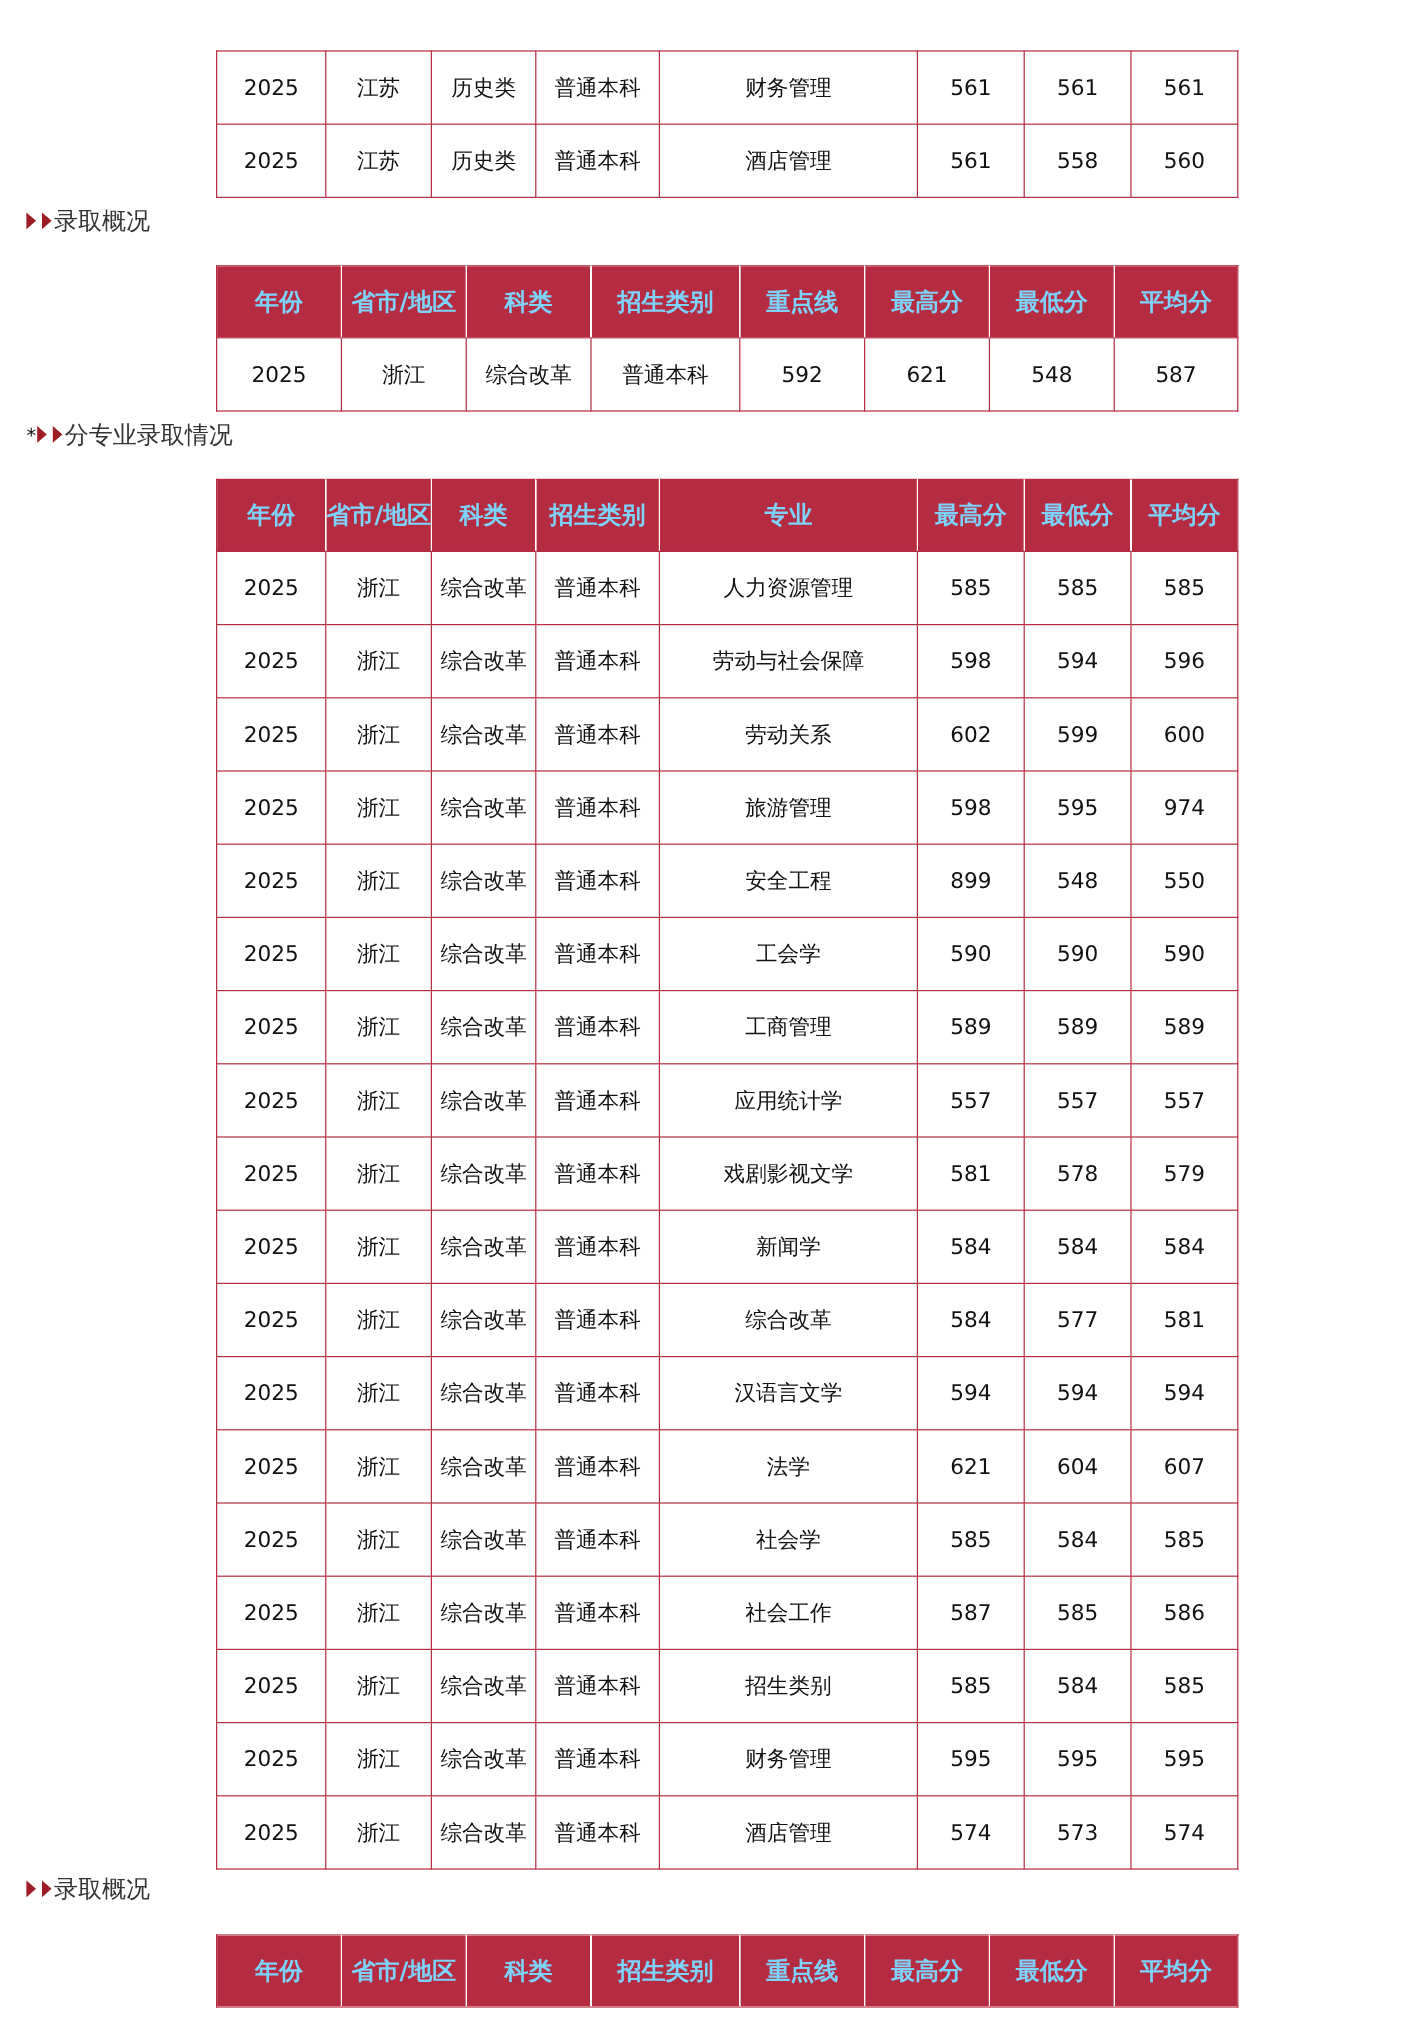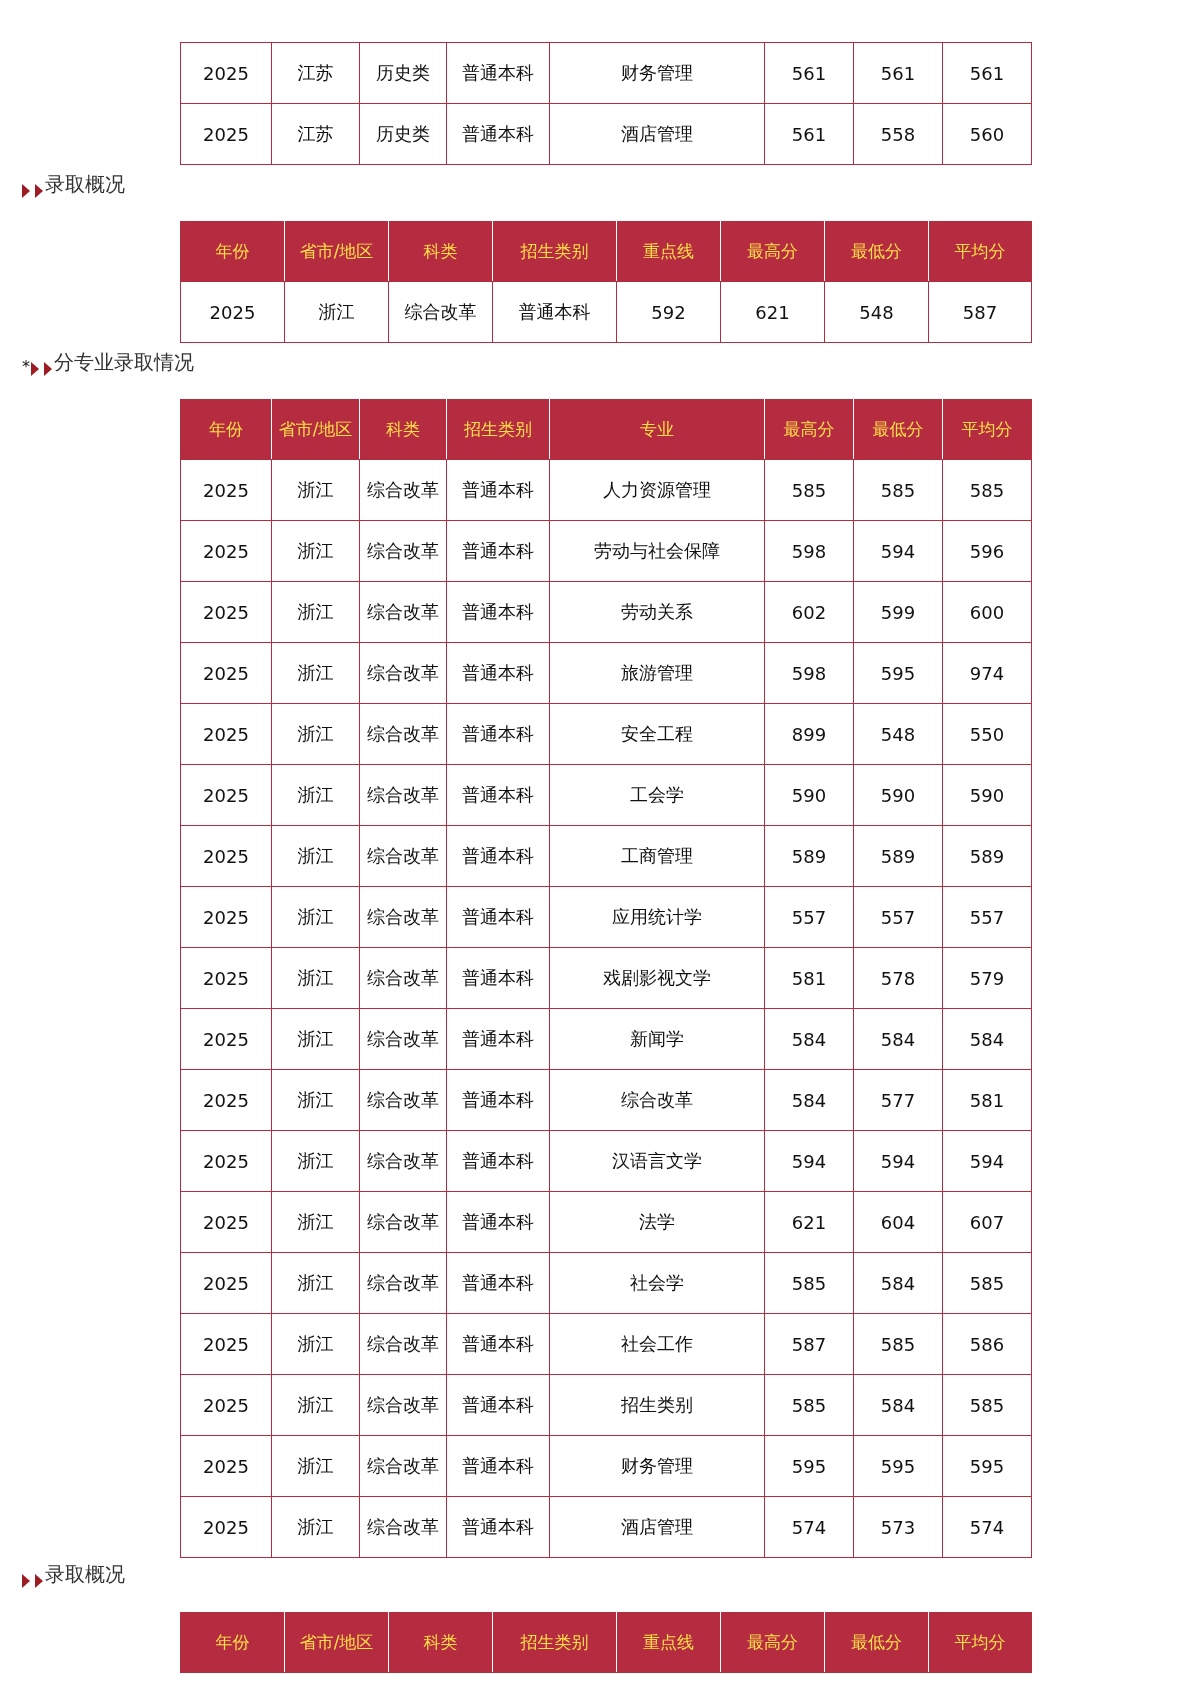--- a/index.html
+++ b/index.html
@@ -13,30 +13,30 @@
     border-collapse: collapse; table-layout: fixed;
   }
   table.grid td, table.grid th {
     border: 1.5px solid #b52b40;
     text-align: center; vertical-align: middle;
     padding: 0; font-size: 18px; font-weight: normal;
     white-space: nowrap; overflow: hidden;
   }
   table.grid td { height: 60px; color: #111111; }
   table.grid th {
-    height: 59px; background: #b52b40; color: #fde047;
-    font-weight: normal; font-size: 17px;
+    height: 59px; background: #b52b40; color: #7dd3fc;
+    font-weight: bold; font-size: 20px;
     border-left-color: #ffffff; border-right-color: #ffffff;
     border-top-color: #b52b40; border-bottom-color: #b52b40;
   }
   table.grid th:first-child { border-left-color: #b52b40; }
   table.grid th:last-child { border-right-color: #b52b40; }
   .section-label {
     position: absolute; left: 22px; height: 28px;
-    display: flex; align-items: flex-end; font-size: 20px; color: #333333;
+    display: flex; align-items: center; font-size: 20px; color: #333333;
   }
   .tri {
     display: inline-block; width: 0; height: 0;
     border-top: 7px solid transparent; border-bottom: 7px solid transparent;
     border-left: 8px solid #9e1c24; margin-right: 5px;
   }
   .tri + .tri { margin-right: 2px; }
   .asterisk { font-size: 16px; color: #111; margin-right: 1px; }
 </style>
 </head>

